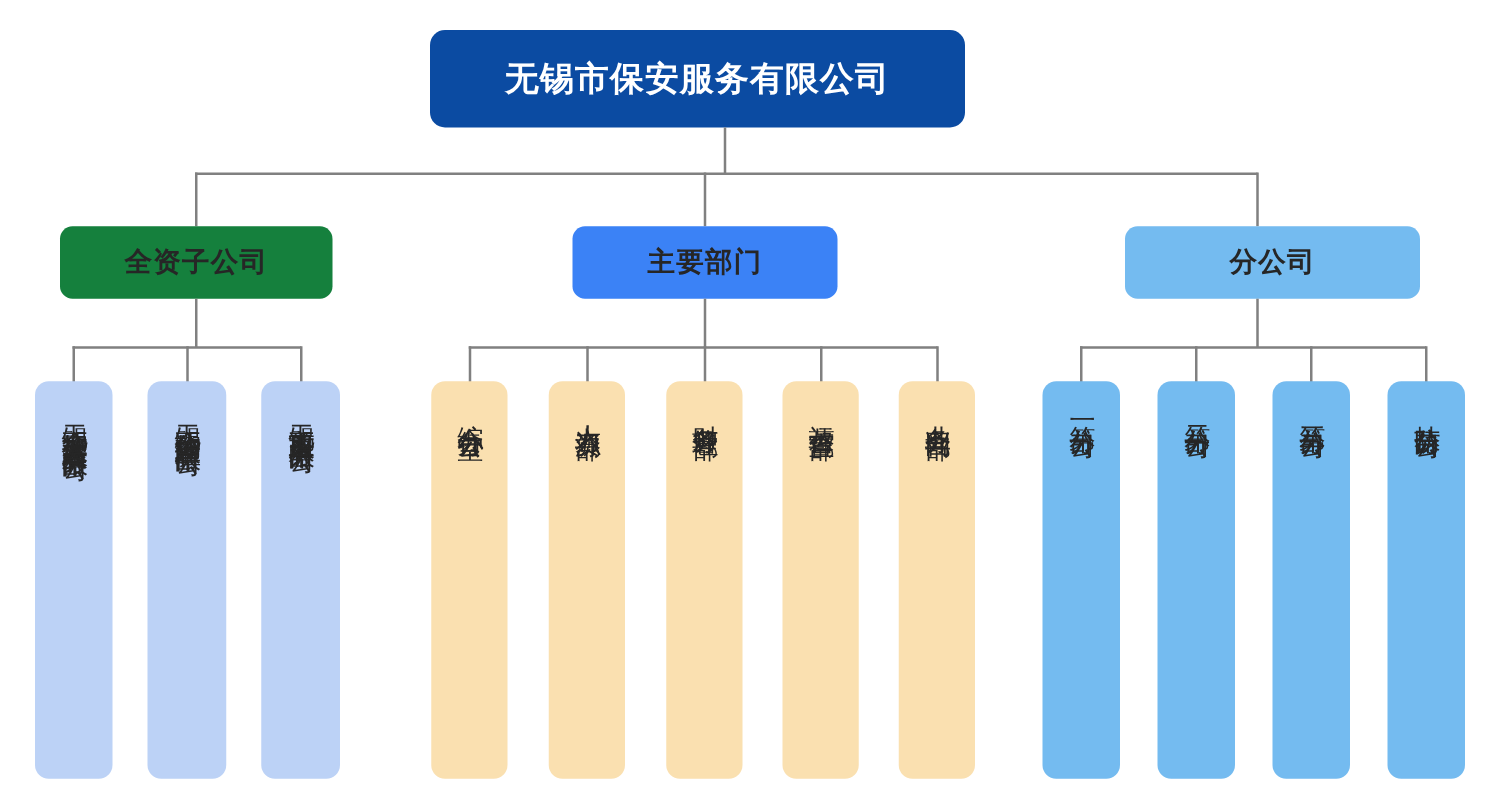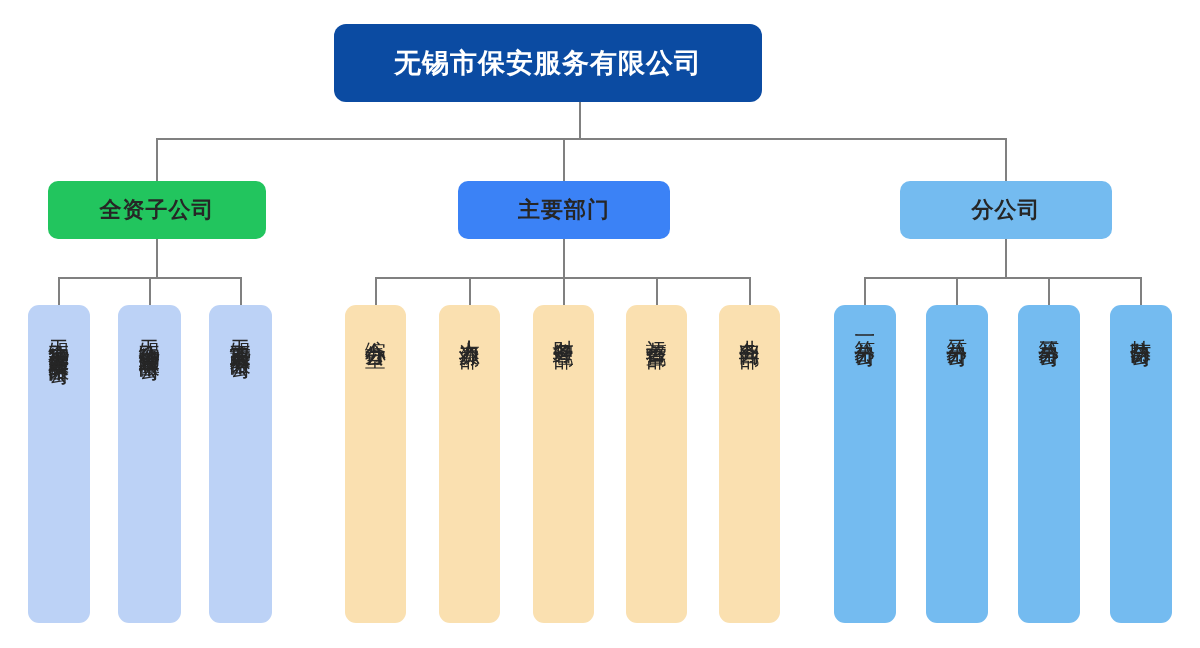--- a/index.html
+++ b/index.html
@@ -34,21 +34,21 @@
     box-sizing: border-box;
     display: flex;
     align-items: center;
     justify-content: center;
     border-radius: 10px;
     text-align: center;
   }
 
   
   .node-root {
-    left: 334px;
+    left: 344px;
     top: 24px;
     width: 428px;
     height: 78px;
     background: #0b4ba2;
     border-radius: 12px;
   }
   .node-root .node-label {
     color: #ffffff;
     font-size: 27px;
     font-weight: bold;
@@ -60,23 +60,23 @@
     top: 181px;
     height: 58px;
     border-radius: 10px;
   }
   .node-cat .node-label {
     color: #262626;
     font-size: 22px;
     font-weight: bold;
     letter-spacing: 1px;
   }
-  .cat-sub   { left:  48px; width: 218px; background: #22c55e; }
+  .cat-sub   { left:  48px; width: 218px; background: #15803d; }
   .cat-dept  { left: 458px; width: 212px; background: #3b82f6; }
-  .cat-branch{ left: 900px; width: 212px; background: #74bbf0; }
+  .cat-branch{ left: 900px; width: 236px; background: #74bbf0; }
 
   
   .node-leaf {
     top: 305px;
     height: 318px;
     border-radius: 11px;
     align-items: flex-start;
     justify-content: center;
     padding-top: 18px;
   }

